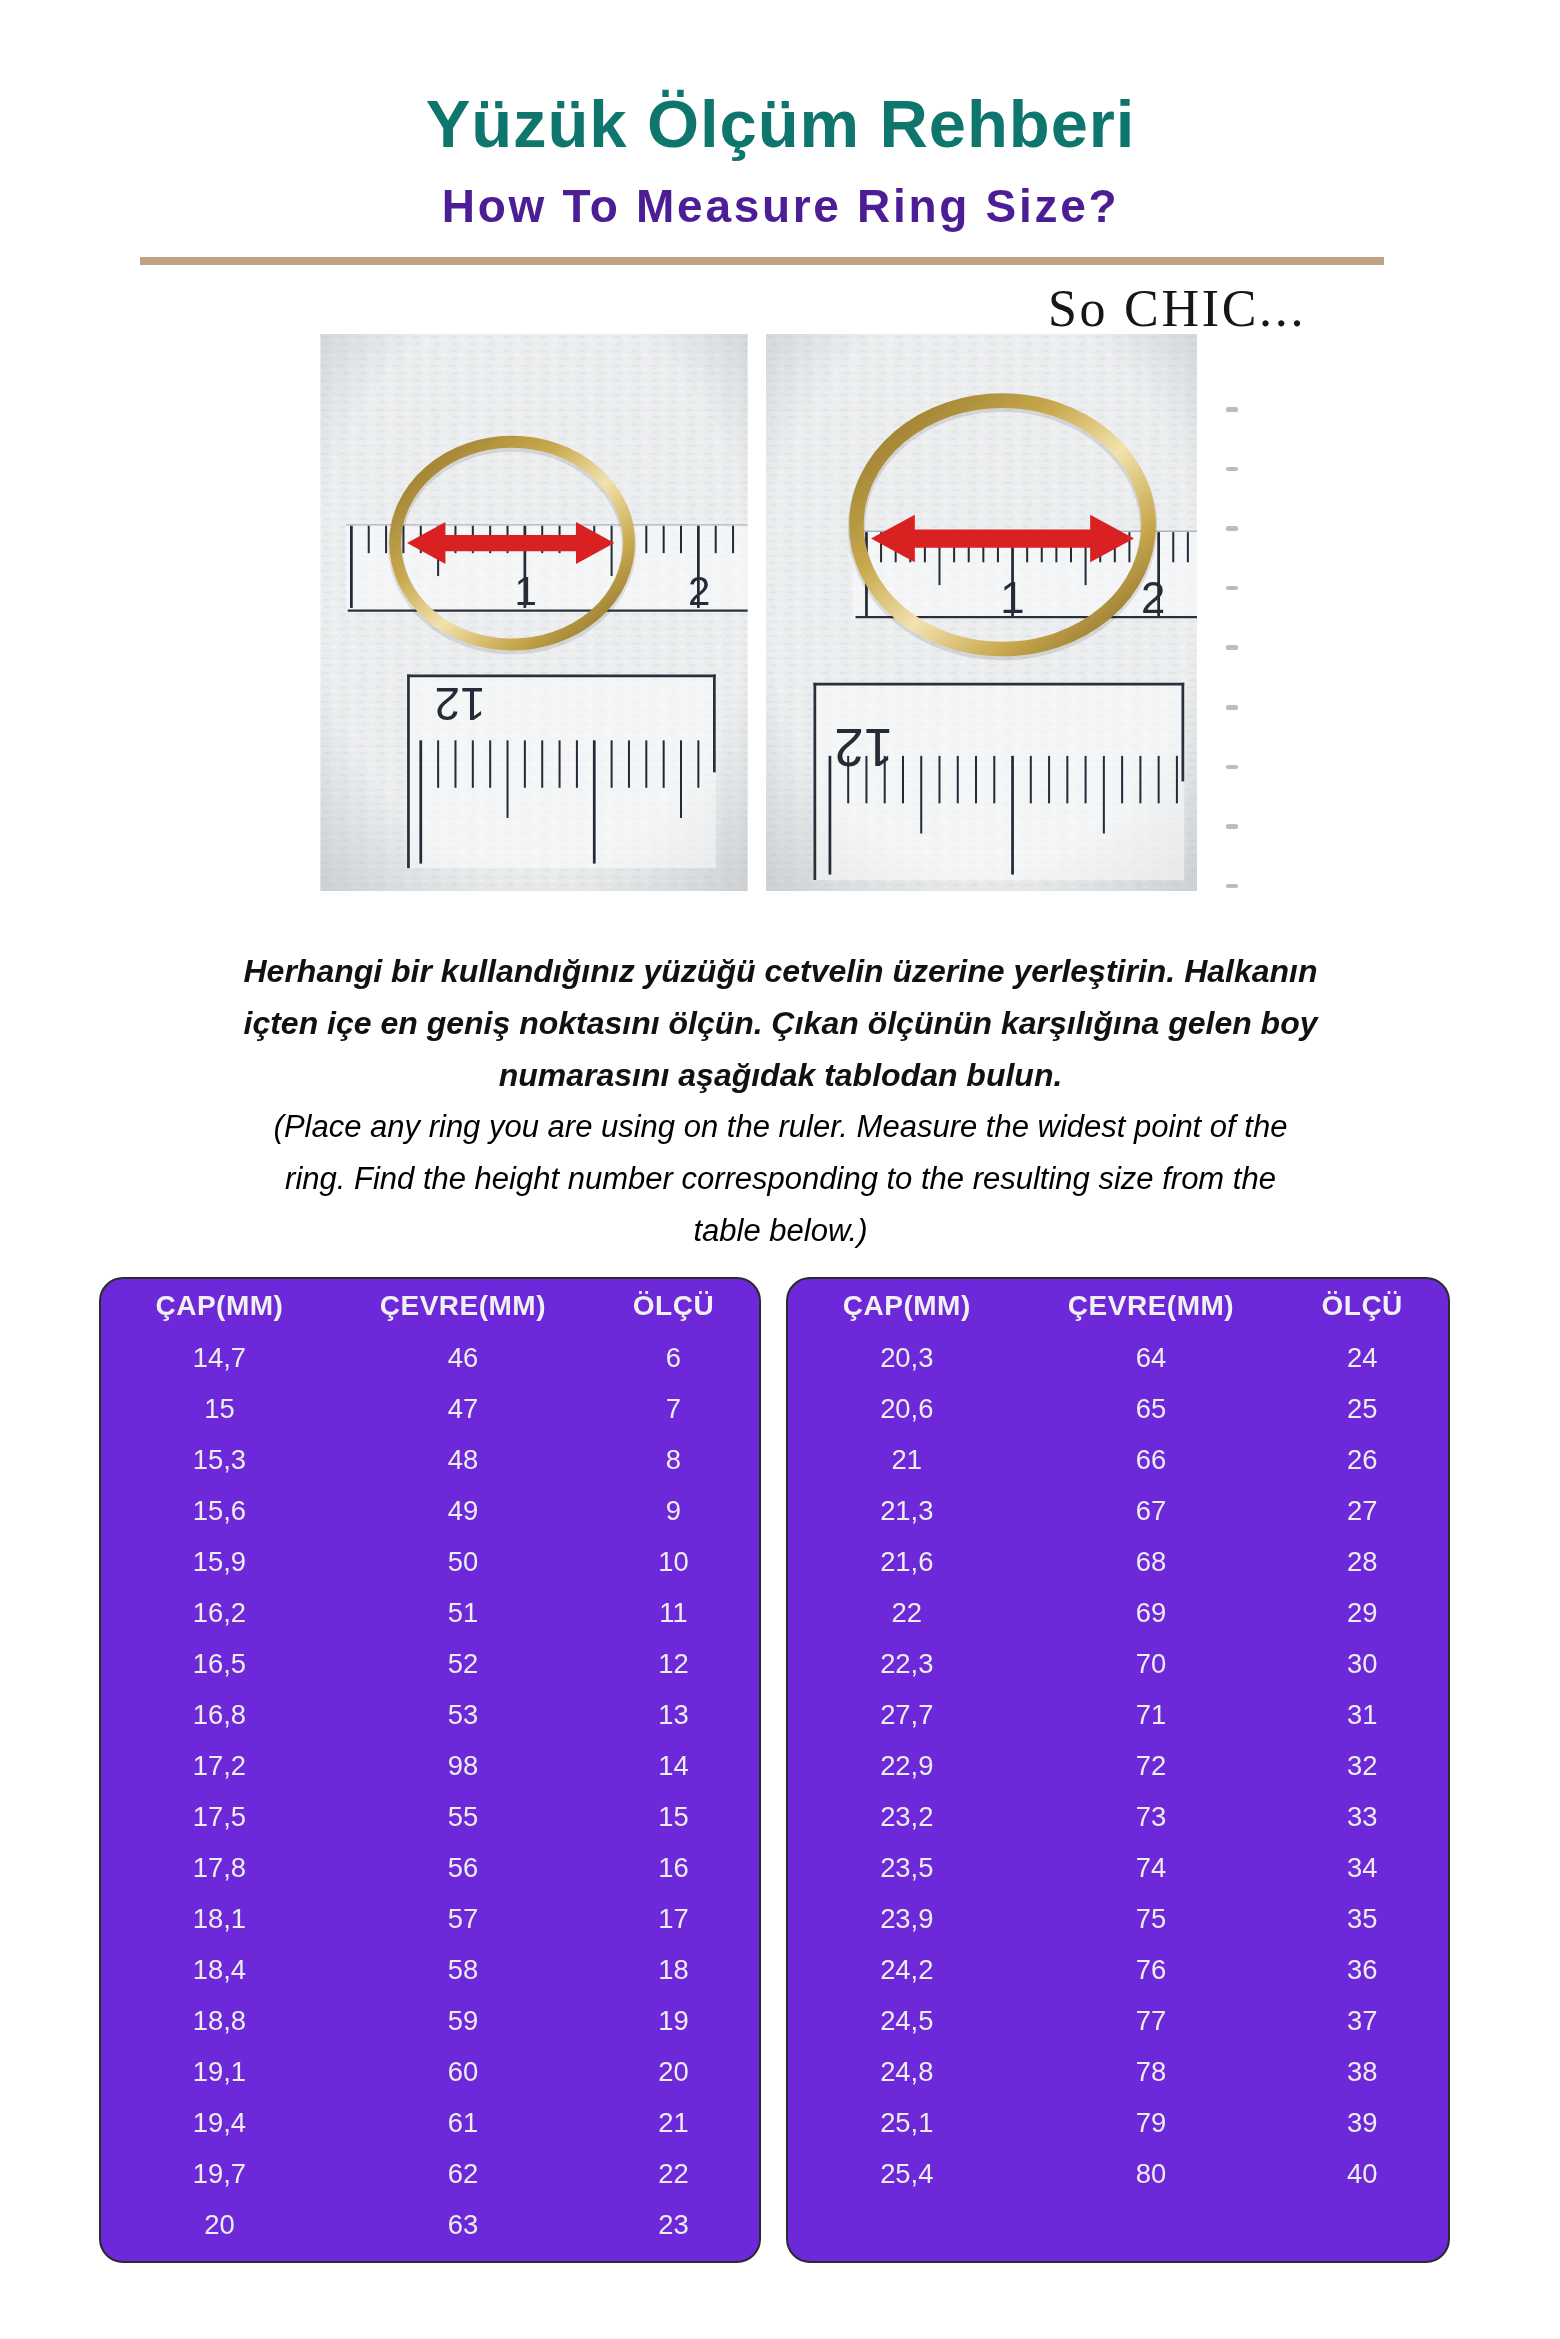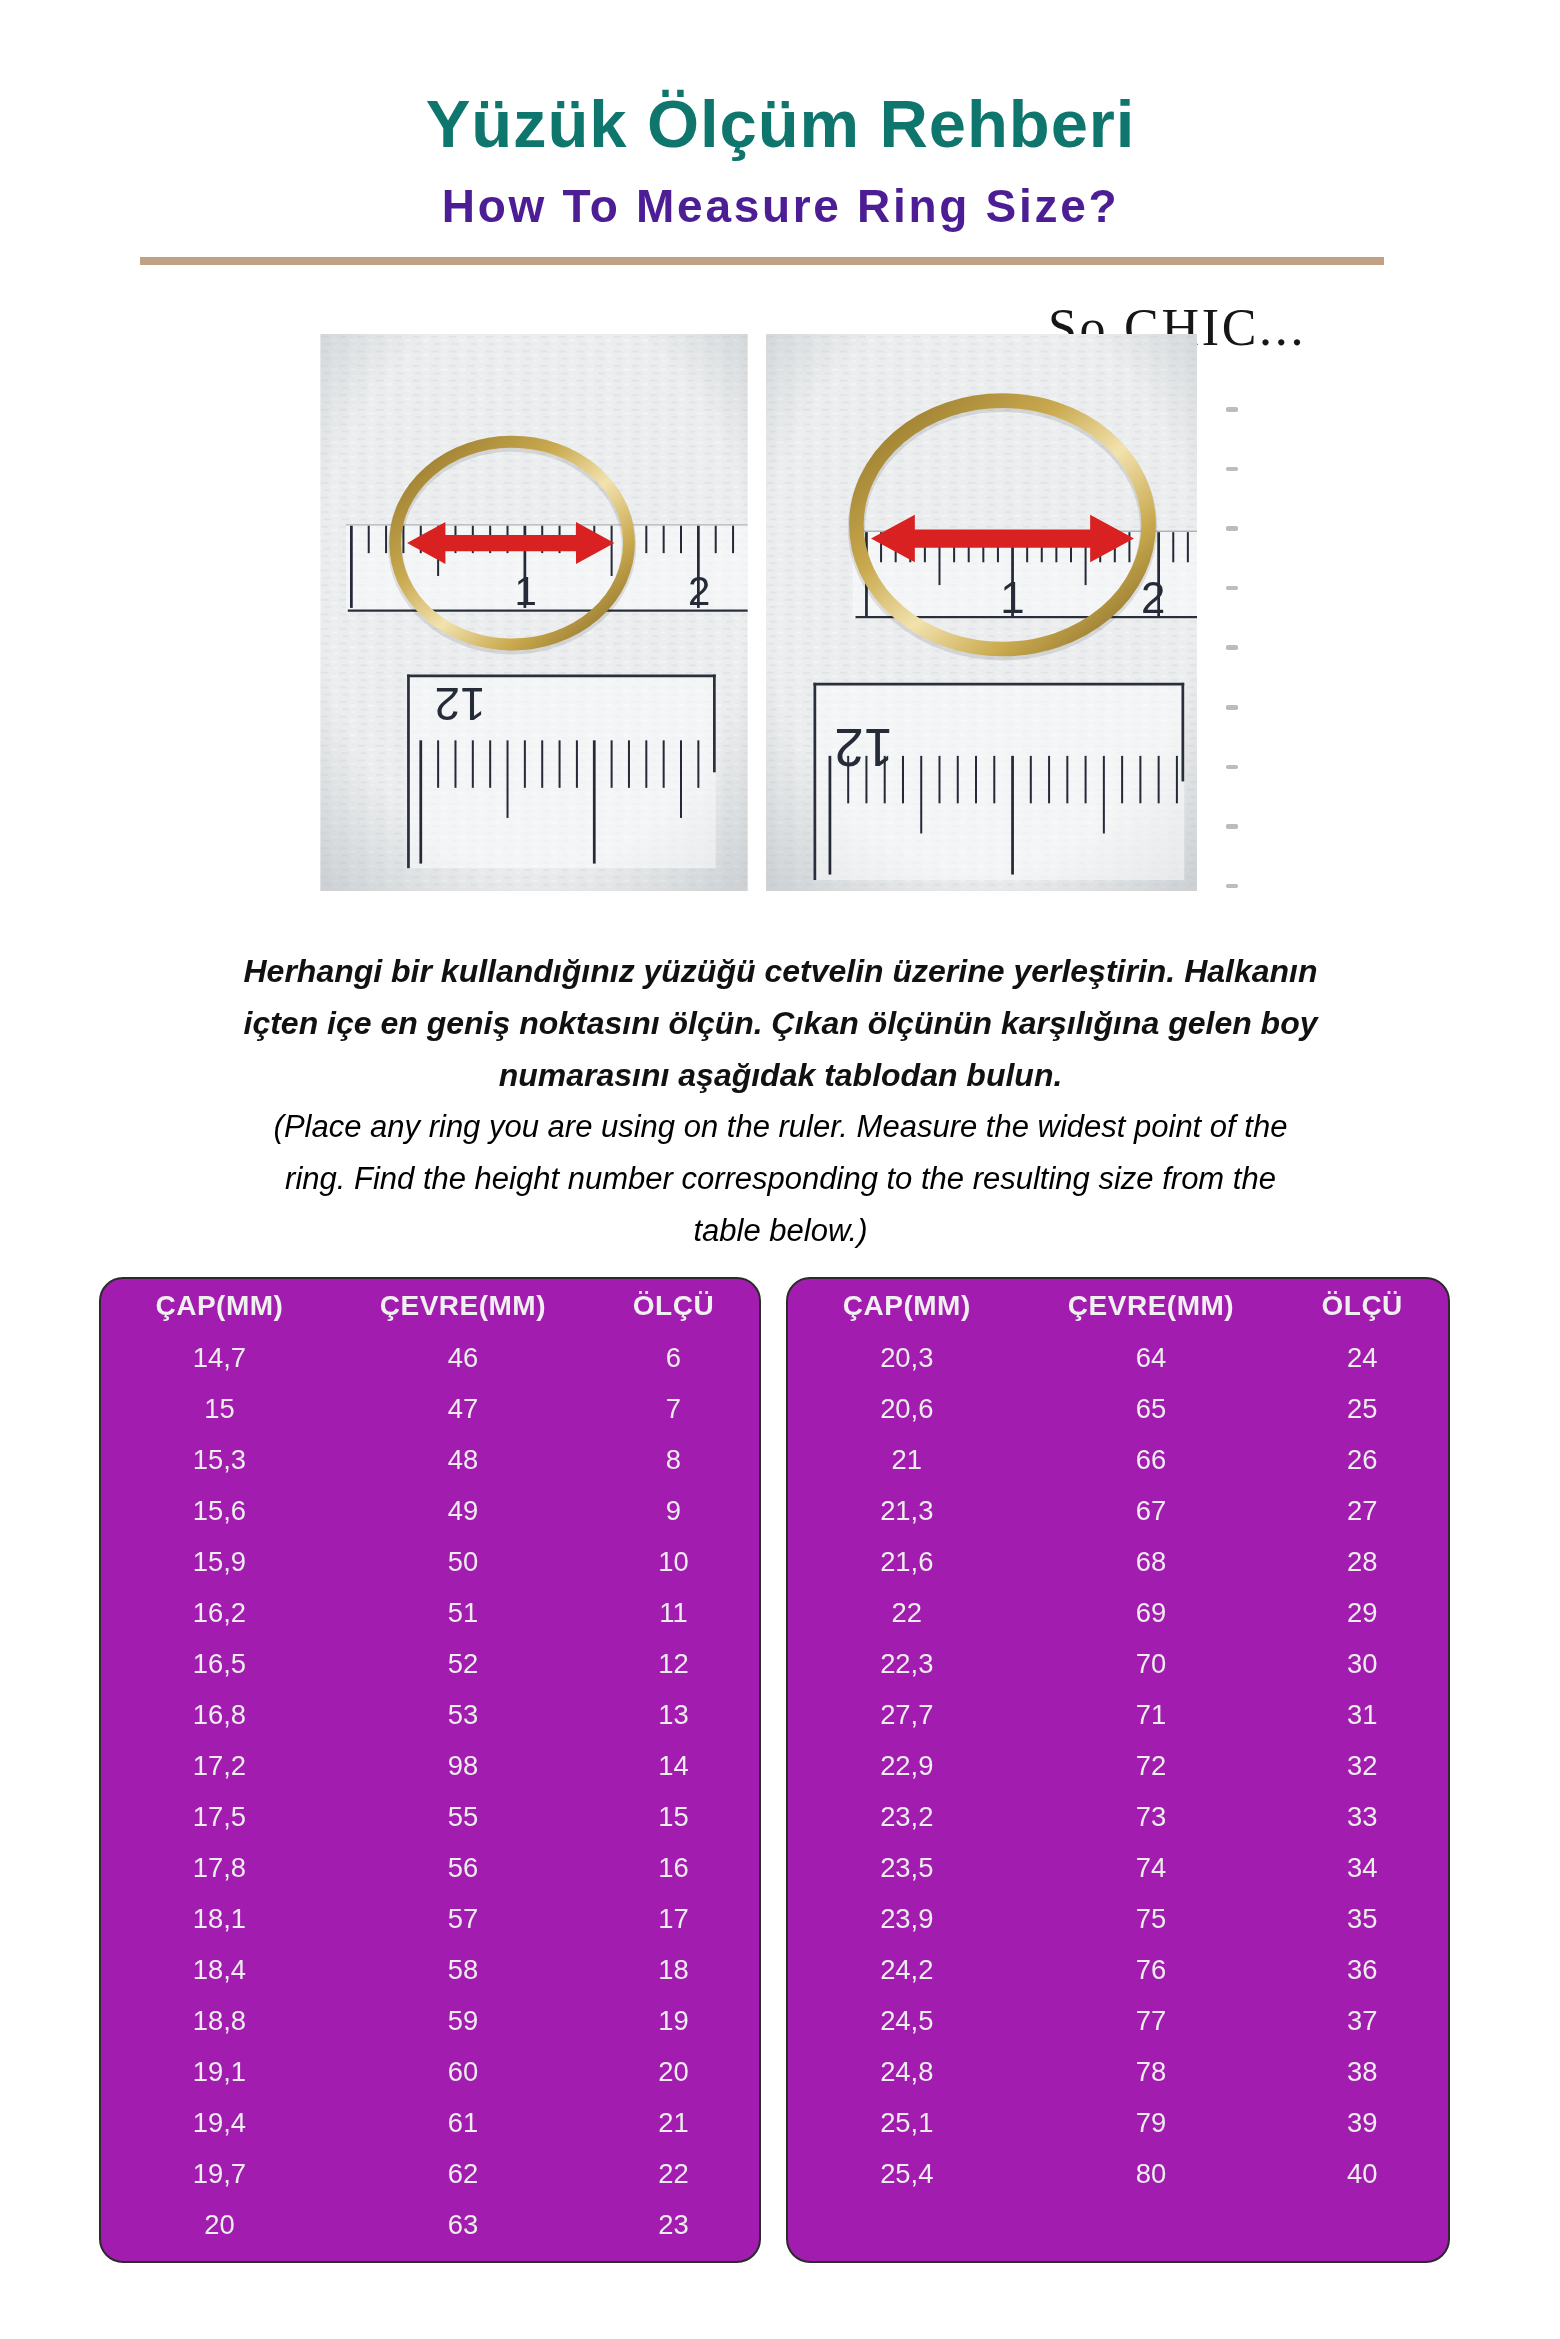--- a/index.html
+++ b/index.html
@@ -13,40 +13,40 @@
   }
   .page-subtitle{
     position:absolute;top:181px;left:0;width:100%;text-align:center;
     font-size:46px;font-weight:bold;color:#4c1d95;letter-spacing:2.7px;line-height:51px;
   }
   .divider{
     position:absolute;top:257px;left:140px;width:1244px;height:8.2px;
     background:#c0a184;
   }
   .brand{
-    position:absolute;top:298px;left:1048px;width:365px;
+    position:absolute;top:279px;left:1048px;width:365px;
     font-family:"Liberation Serif", serif;font-size:52px;color:#161616;
     letter-spacing:2.7px;white-space:nowrap;
   }
   .photo{position:absolute;top:334px;}
   .photo.left{left:320px;width:428px;height:557px;}
   .photo.right{left:766px;width:431px;height:557px;}
   .photo svg{display:block;width:100%;height:100%;}
   .dash-col{position:absolute;left:1226px;top:407px;width:12.8px;}
   .dash-col .dash{
     width:12px;height:4.6px;border-radius:1.8px;background:#b9bdc0;margin-bottom:55px;
   }
   .instructions{
     position:absolute;top:945px;left:0;width:100%;text-align:center;color:#111;
   }
   .instr-line{font-size:32px;font-weight:bold;line-height:52px;font-style:italic;}
   .instr-line.en{font-weight:normal;font-style:italic;font-size:31px;color:#000000;}
   .size-table{
     position:absolute;top:1277px;height:986px;box-sizing:border-box;
-    background:#a21caf;border:2.7px solid #2b2b2b;border-radius:24px;
+    background:#6d28d9;border:2.7px solid #2b2b2b;border-radius:24px;
     color:#f0f0f0;overflow:hidden;
   }
   .size-table.left{left:99px;width:662px;}
   .size-table.right{left:786px;width:664px;}
   .thead,.trow{
     display:grid;grid-template-columns:36% 38% 26%;align-items:center;
   }
   .thead{height:53px;font-weight:bold;font-size:28px;letter-spacing:0.5px;}
   .trow{height:51px;font-size:27.4px;color:#ededed;}
   .thead > div,.trow > div{text-align:center;}

